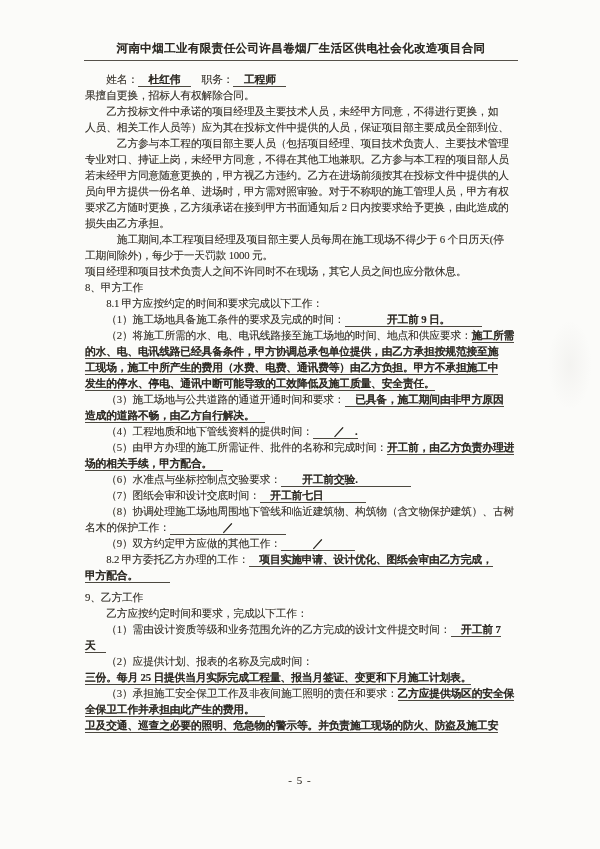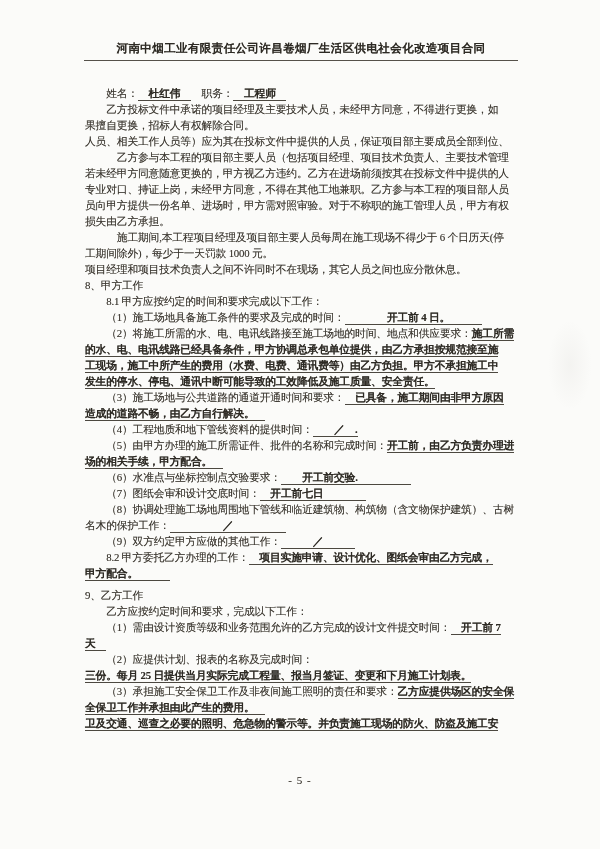--- a/index.html
+++ b/index.html
@@ -29,21 +29,21 @@
     position:absolute;left:84px;top:41px;width:434px;
     text-align:center;
     font-size:11.5px;line-height:14px;
     font-weight:bold;color:var(--ink-strong);
     letter-spacing:0.4px;
     padding-bottom:5px;
     border-bottom:1.2px solid #55514a;
     text-shadow:0 0 .5px rgba(70,64,55,.55);
   }
   .doc-body{
-    position:absolute;left:85px;top:86px;width:444px;
+    position:absolute;left:85px;top:72px;width:444px;
   }
   .line{
     height:16px;line-height:15.5px;
     font-size:10.8px;
     letter-spacing:-0.2px;
     white-space:nowrap;
     text-shadow:0 0 .5px rgba(70,64,55,.5);
   }
   .gap{height:6px;}
   .u{
@@ -63,34 +63,35 @@
 </head>
 <body>
 
 <div class="page">
   <div class="smudge"></div>
 
   <div class="doc-header">河南中烟工业有限责任公司许昌卷烟厂生活区供电社会化改造项目合同</div>
 
   <div class="doc-body">
       <div class="line"><span>　　姓名：</span><span class="u">　杜红伟　</span><span>　职务：</span><span class="u">　工程师　</span></div>
+      <div class="line"><span>果擅自更换，招标人有权解除合同。</span></div>
       <div class="line"><span>　　乙方投标文件中承诺的项目经理及主要技术人员，未经甲方同意，不得进行更换，如</span></div>
-      <div class="line"><span>果擅自更换，招标人有权解除合同。</span></div>
       <div class="line"><span>人员、相关工作人员等）应为其在投标文件中提供的人员，保证项目部主要成员全部到位、</span></div>
       <div class="line"><span>　　　乙方参与本工程的项目部主要人员（包括项目经理、项目技术负责人、主要技术管理</span></div>
+      <div class="line"><span>专业对口、持证上岗，未经甲方同意，不得在其他工地兼职。乙方参与本工程的项目部人员</span></div>
       <div class="line"><span>若未经甲方同意随意更换的，甲方视乙方违约。乙方在进场前须按其在投标文件中提供的人</span></div>
-      <div class="line"><span>专业对口、持证上岗，未经甲方同意，不得在其他工地兼职。乙方参与本工程的项目部人员</span></div>
       <div class="line"><span>员向甲方提供一份名单、进场时，甲方需对照审验。对于不称职的施工管理人员，甲方有权</span></div>
+      <div class="line"><span>要求乙方随时更换，乙方须承诺在接到甲方书面通知后 2 日内按要求给予更换，由此造成的</span></div>
       <div class="line"><span>损失由乙方承担。</span></div>
       <div class="line"><span>　　　施工期间,本工程项目经理及项目部主要人员每周在施工现场不得少于 6 个日历天(停</span></div>
       <div class="line"><span>工期间除外)，每少于一天罚款 1000 元。</span></div>
       <div class="line"><span>项目经理和项目技术负责人之间不许同时不在现场，其它人员之间也应分散休息。</span></div>
       <div class="line"><span>8、甲方工作</span></div>
       <div class="line"><span>　　8.1 甲方应按约定的时间和要求完成以下工作：</span></div>
-      <div class="line"><span>　　（1）施工场地具备施工条件的要求及完成的时间：</span><span class="u">　　　　开工前 4 日。　　　</span></div>
+      <div class="line"><span>　　（1）施工场地具备施工条件的要求及完成的时间：</span><span class="u">　　　　开工前 9 日。　　　</span></div>
       <div class="line"><span>　　（2）将施工所需的水、电、电讯线路接至施工场地的时间、地点和供应要求：</span><span class="u">施工所需</span></div>
       <div class="line"><span class="u">的水、电、电讯线路已经具备条件，甲方协调总承包单位提供，由乙方承担按规范接至施</span></div>
       <div class="line"><span class="u">工现场，施工中所产生的费用（水费、电费、通讯费等）由乙方负担。甲方不承担施工中</span></div>
       <div class="line"><span class="u">发生的停水、停电、通讯中断可能导致的工效降低及施工质量、安全责任。</span></div>
       <div class="line"><span>　　（3）施工场地与公共道路的通道开通时间和要求：</span><span class="u">　已具备，施工期间由非甲方原因</span></div>
       <div class="line"><span class="u">造成的道路不畅，由乙方自行解决。　</span></div>
       <div class="line"><span>　　（4）工程地质和地下管线资料的提供时间：</span><span class="u">　　／　.</span></div>
       <div class="line"><span>　　（5）由甲方办理的施工所需证件、批件的名称和完成时间：</span><span class="u">开工前，由乙方负责办理进</span></div>
       <div class="line"><span class="u">场的相关手续，甲方配合。　</span></div>
       <div class="line"><span>　　（6）水准点与坐标控制点交验要求：</span><span class="u">　　开工前交验.　　　　　</span></div>

